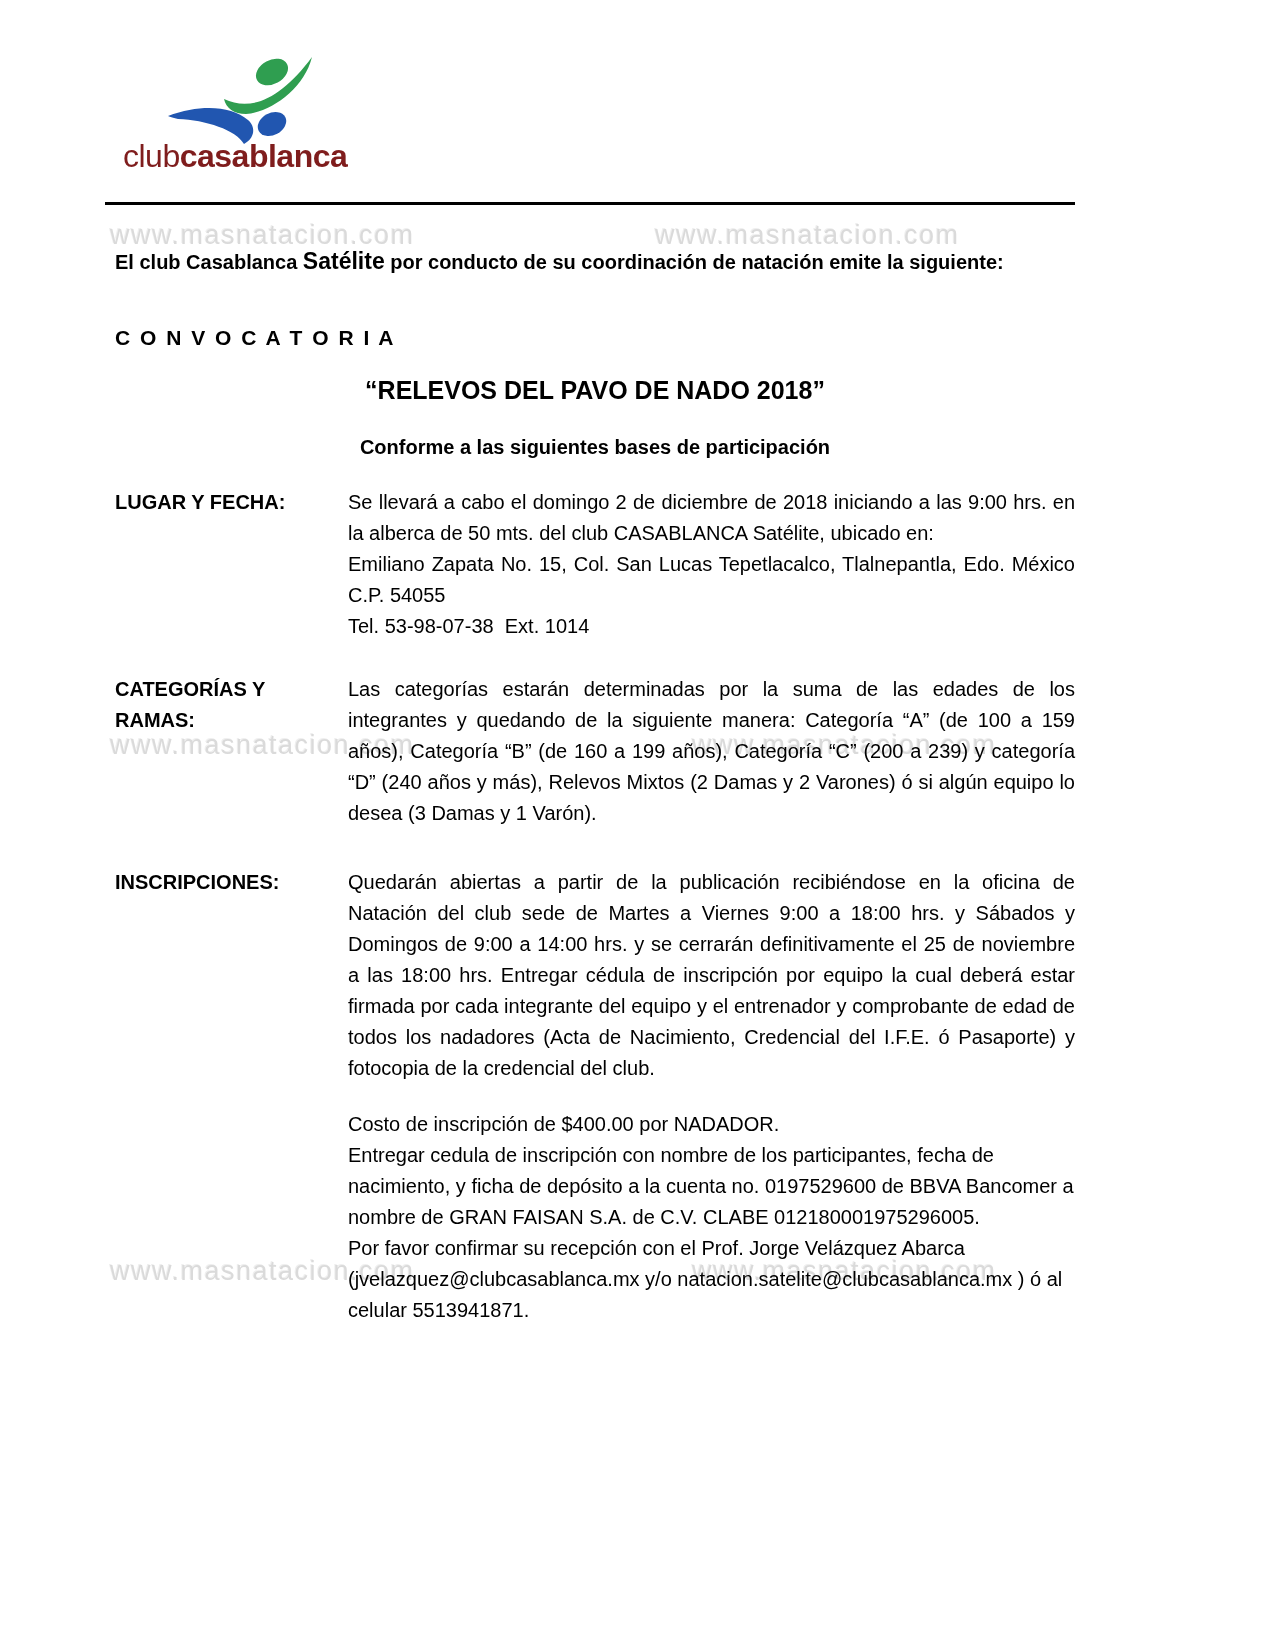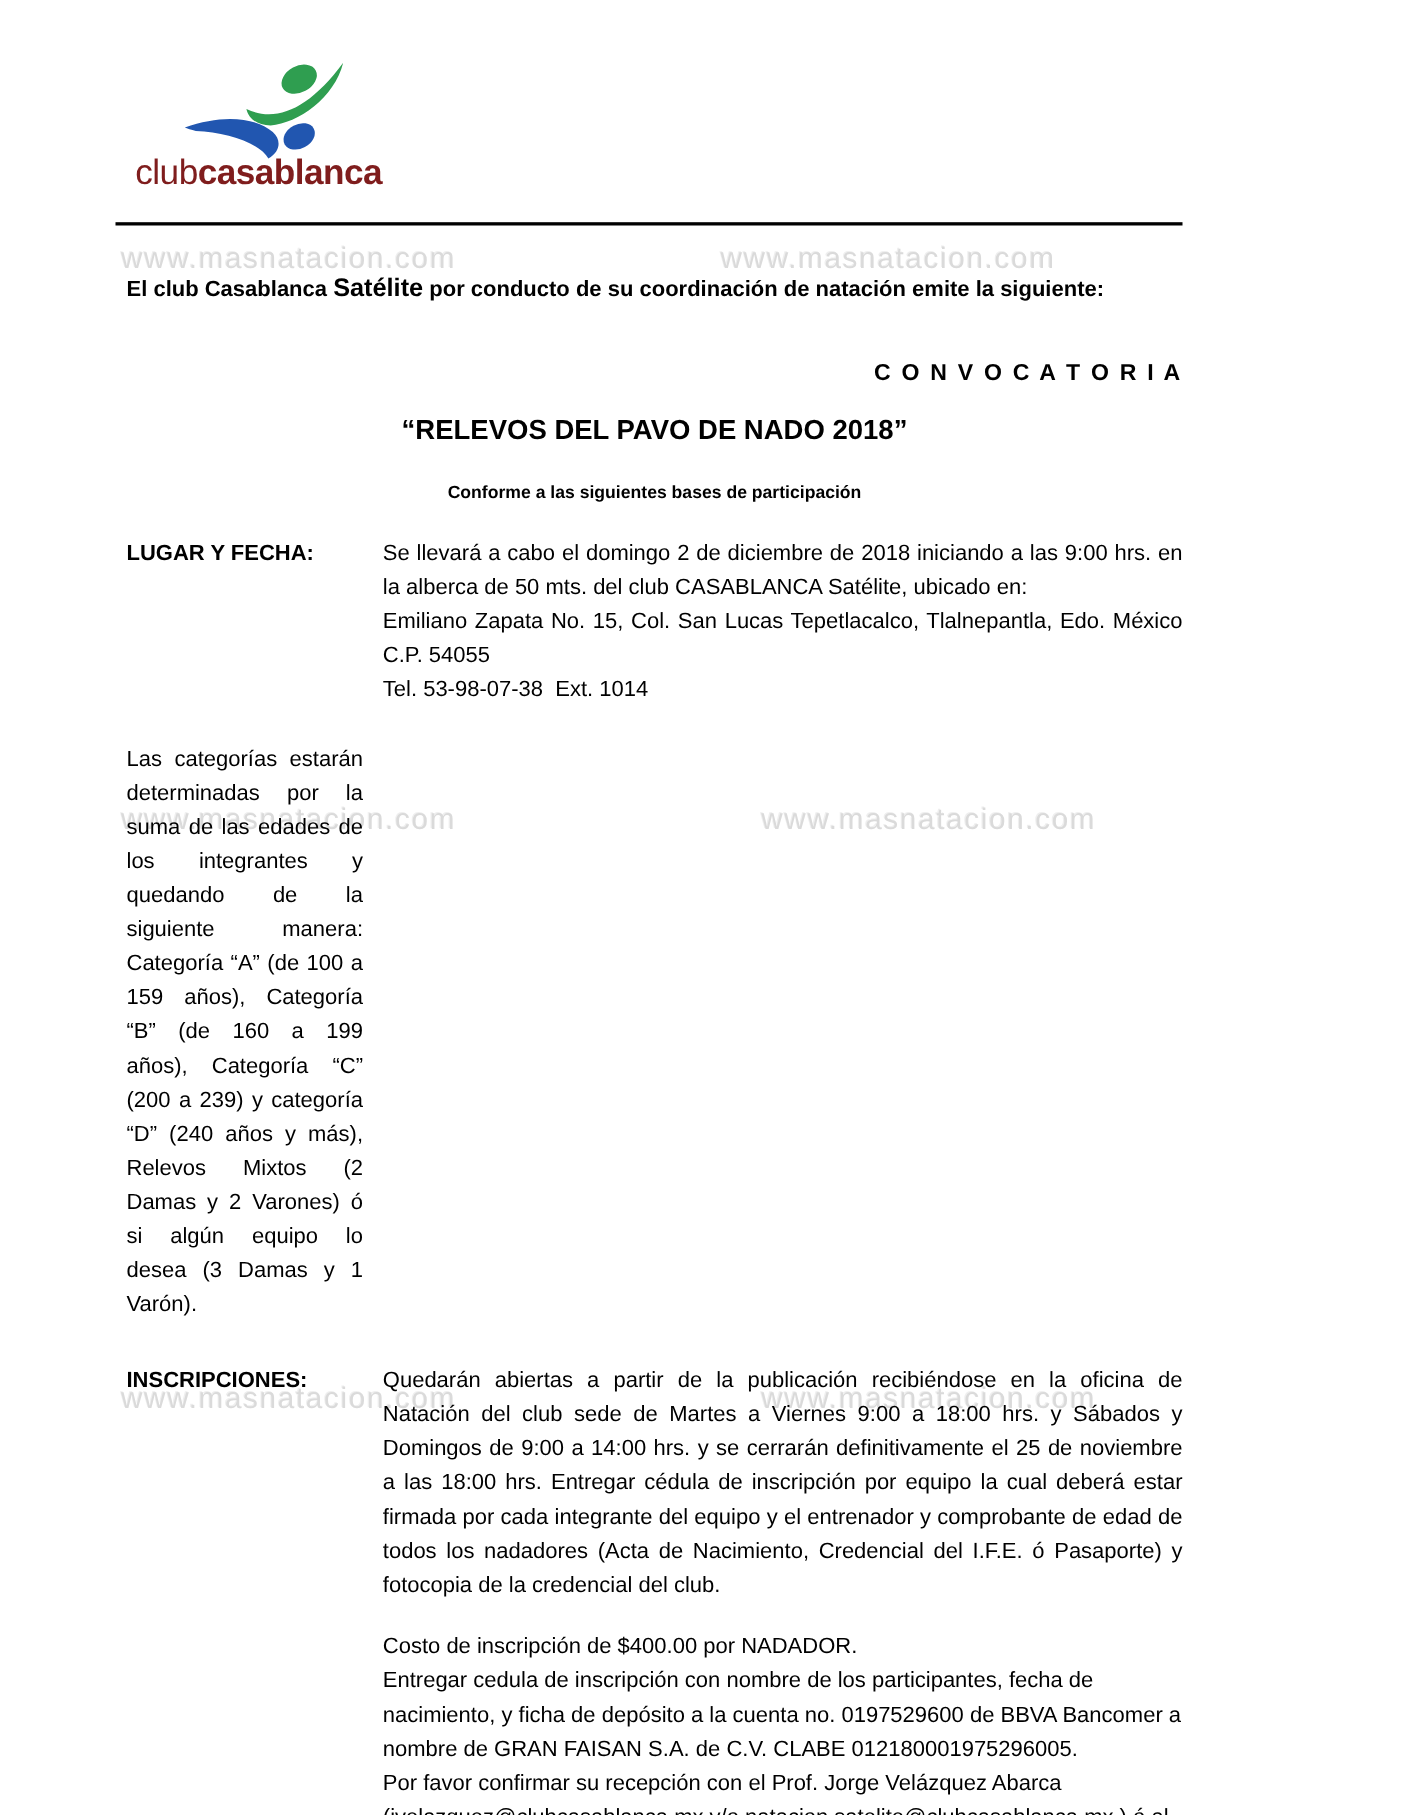--- a/index.html
+++ b/index.html
@@ -42,23 +42,23 @@
   }
 
   
   .content {
     position: absolute; left: 115px; top: 230px; width: 960px; z-index: 1;
     font-size: 20px; line-height: 31px;
   }
   .intro { margin: 16px 0 0 0; font-weight: bold; text-align: justify; }
   .intro .hl { font-size: 23px; }
 
-  .h-conv  { margin: 44px 0 0 0; text-align: right; font-weight: bold; font-size: 21px; letter-spacing: 2px; }
+  .h-conv  { margin: 44px 0 0 0; text-align: left; font-weight: bold; font-size: 21px; letter-spacing: 2px; }
   .h-title { margin: 22px 0 0 0; text-align: center; font-weight: bold; font-size: 25px; }
-  .h-sub   { margin: 26px 0 0 0; text-align: center; font-weight: bold; font-size: 16px; }
+  .h-sub   { margin: 26px 0 0 0; text-align: center; font-weight: bold; font-size: 20px; }
 
   .row { display: grid; grid-template-columns: 215px 1fr; column-gap: 18px; }
   .row-lugar { margin-top: 24px; }
   .row-part  { margin-top: 24px; }
   .row-cat   { margin-top: 32px; }
   .row-ins   { margin-top: 38px; }
 
   .label { font-weight: bold; }
   .body p { margin: 0; text-align: justify; }
   .body p.left { text-align: left; }
@@ -99,20 +99,21 @@
       <div class="label">LUGAR Y FECHA:</div>
       <div class="body">
         <p>Se llevará a cabo el domingo 2 de diciembre de 2018 iniciando a las 9:00 hrs. en la alberca de 50 mts. del club CASABLANCA Satélite, ubicado en:</p>
         <p>Emiliano Zapata No. 15, Col. San Lucas Tepetlacalco, Tlalnepantla, Edo. México C.P. 54055</p>
         <p class="left">Tel. 53-98-07-38&nbsp; Ext. 1014</p>
       </div>
     </section>
 
 
     <section class="row row-cat">
+      <div class="label">CATEGORÍAS Y RAMAS:</div>
       <div class="body">
         <p>Las categorías estarán determinadas por la suma de las edades de los integrantes y quedando de la siguiente manera: Categoría “A” (de 100 a 159 años), Categoría “B” (de 160 a 199 años), Categoría “C” (200 a 239) y categoría “D” (240 años y más), Relevos Mixtos (2 Damas y 2 Varones) ó si algún equipo lo desea (3 Damas y 1 Varón).</p>
       </div>
     </section>
 
     <section class="row row-ins">
       <div class="label">INSCRIPCIONES:</div>
       <div class="body">
         <p>Quedarán abiertas a partir de la publicación recibiéndose en la oficina de Natación del club sede de Martes a Viernes 9:00 a 18:00 hrs. y Sábados y Domingos de 9:00 a 14:00 hrs. y se cerrarán definitivamente el 25 de noviembre a las 18:00 hrs. Entregar cédula de inscripción por equipo la cual deberá estar firmada por cada integrante del equipo y el entrenador y comprobante de edad de todos los nadadores (Acta de Nacimiento, Credencial del I.F.E. ó Pasaporte) y fotocopia de la credencial del club.</p>
         <p class="left gap">Costo de inscripción de $400.00 por NADADOR.</p>

